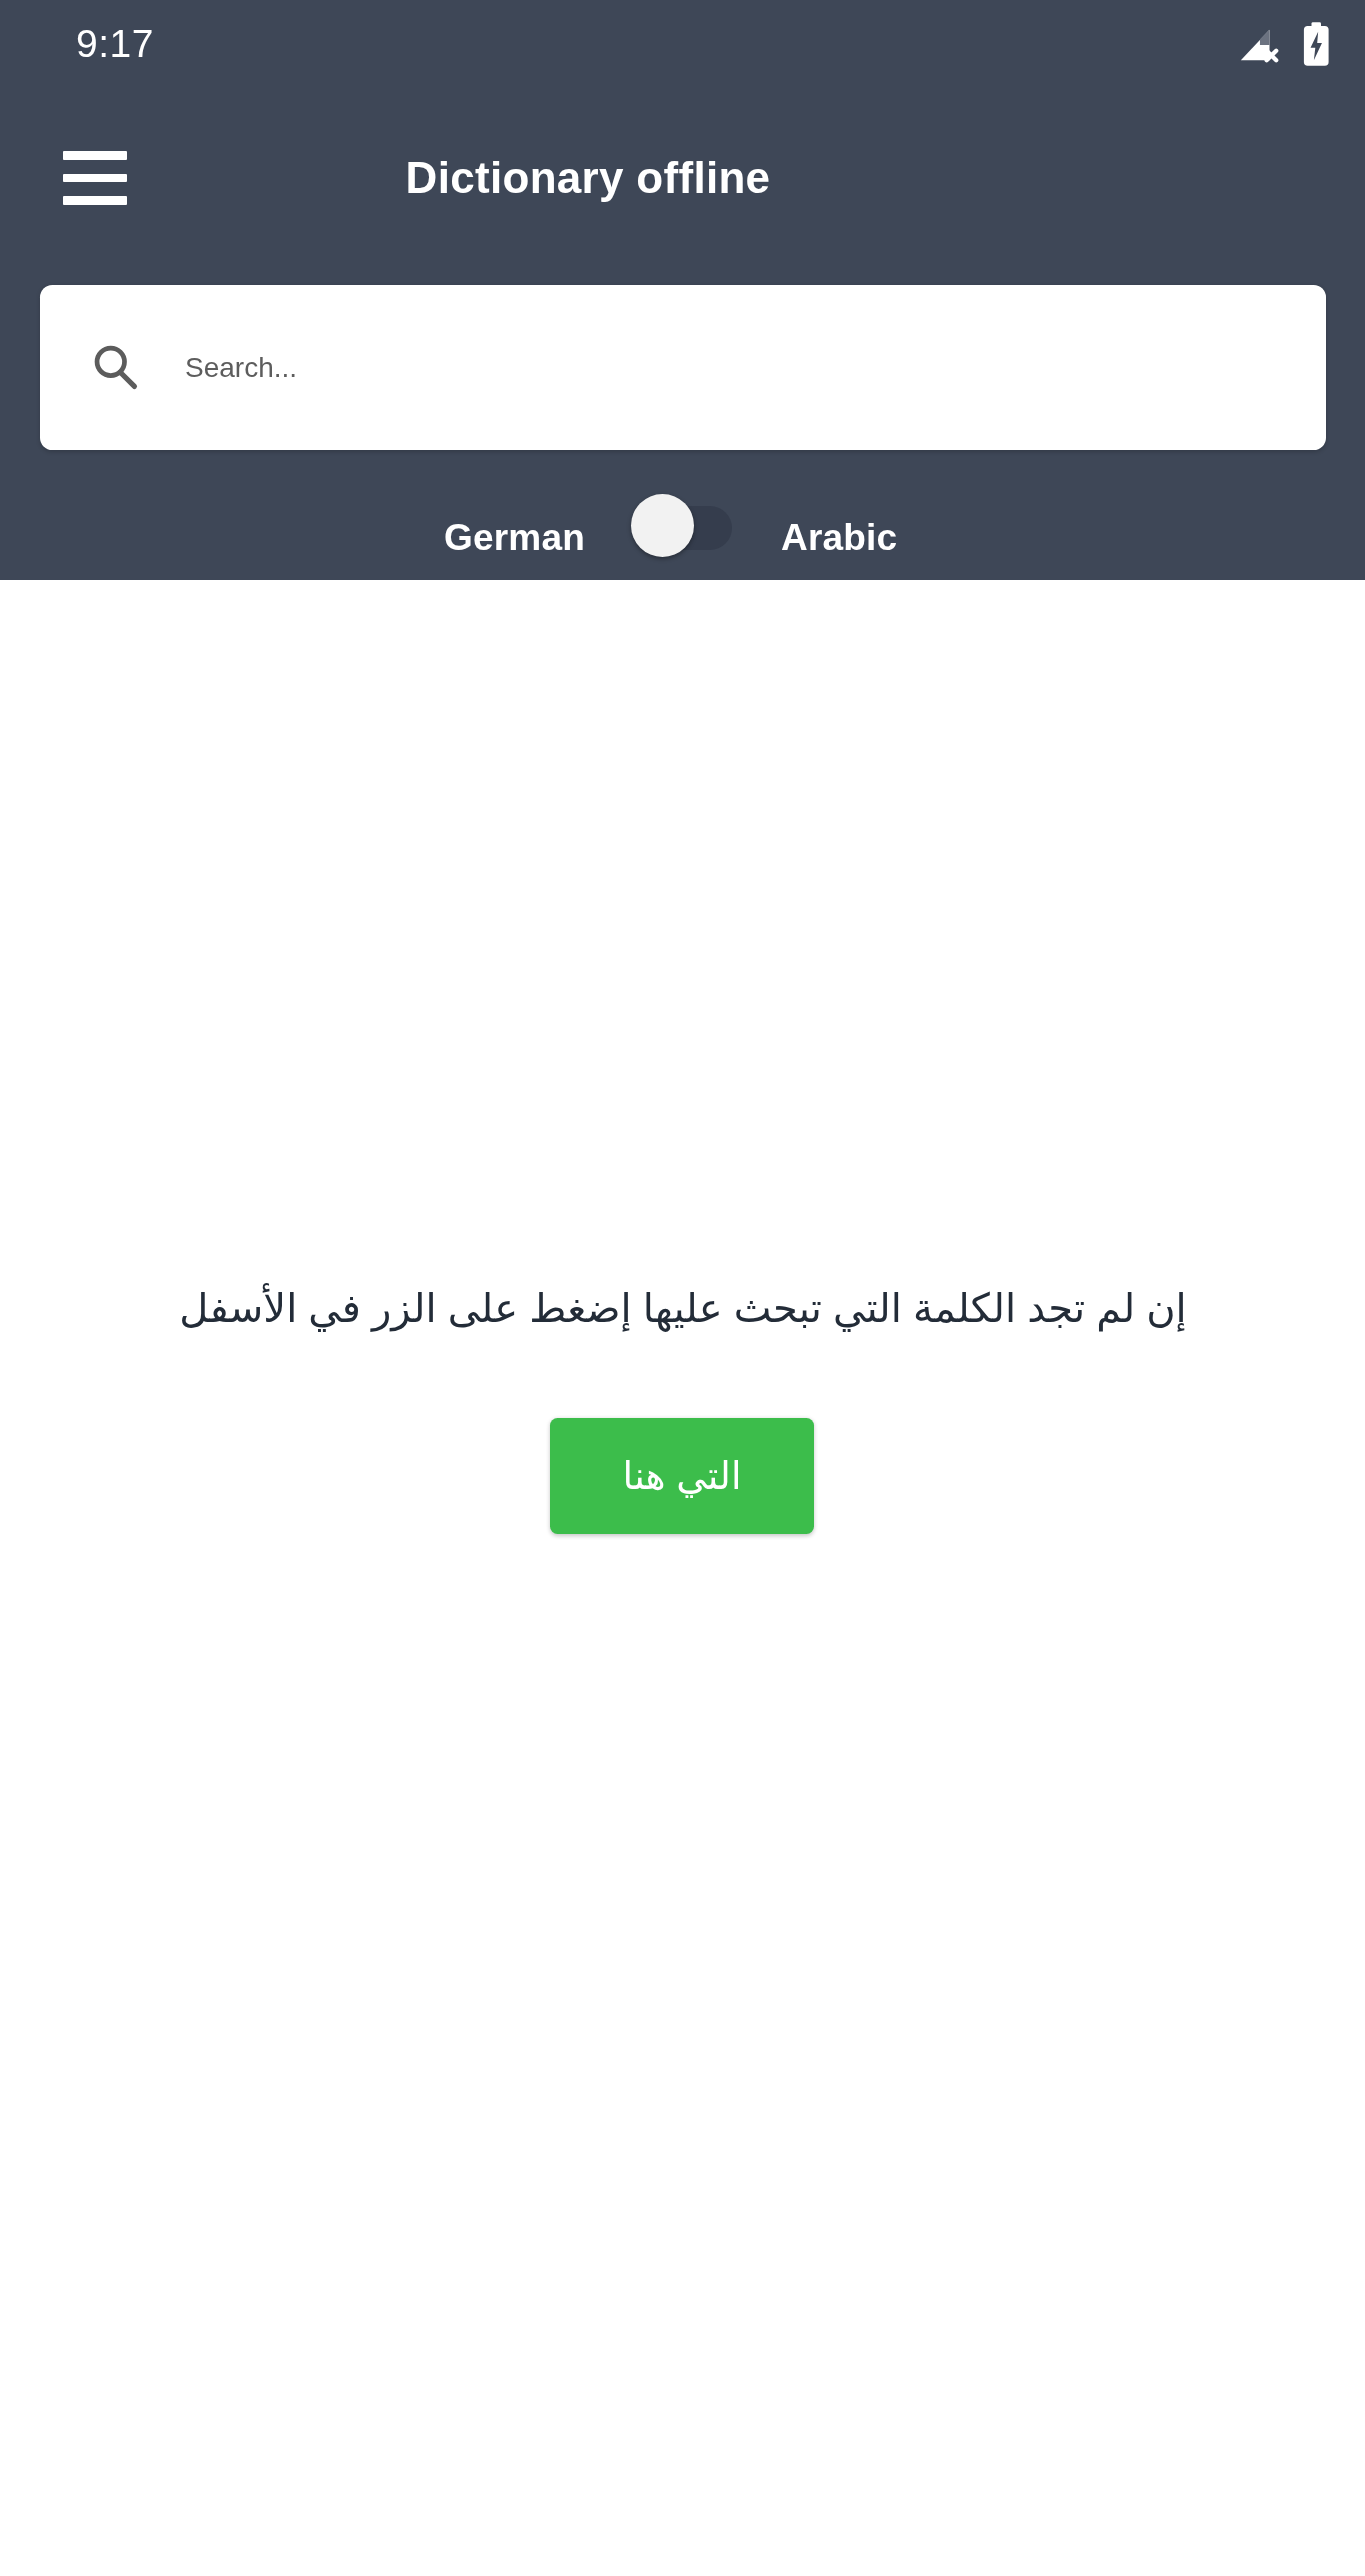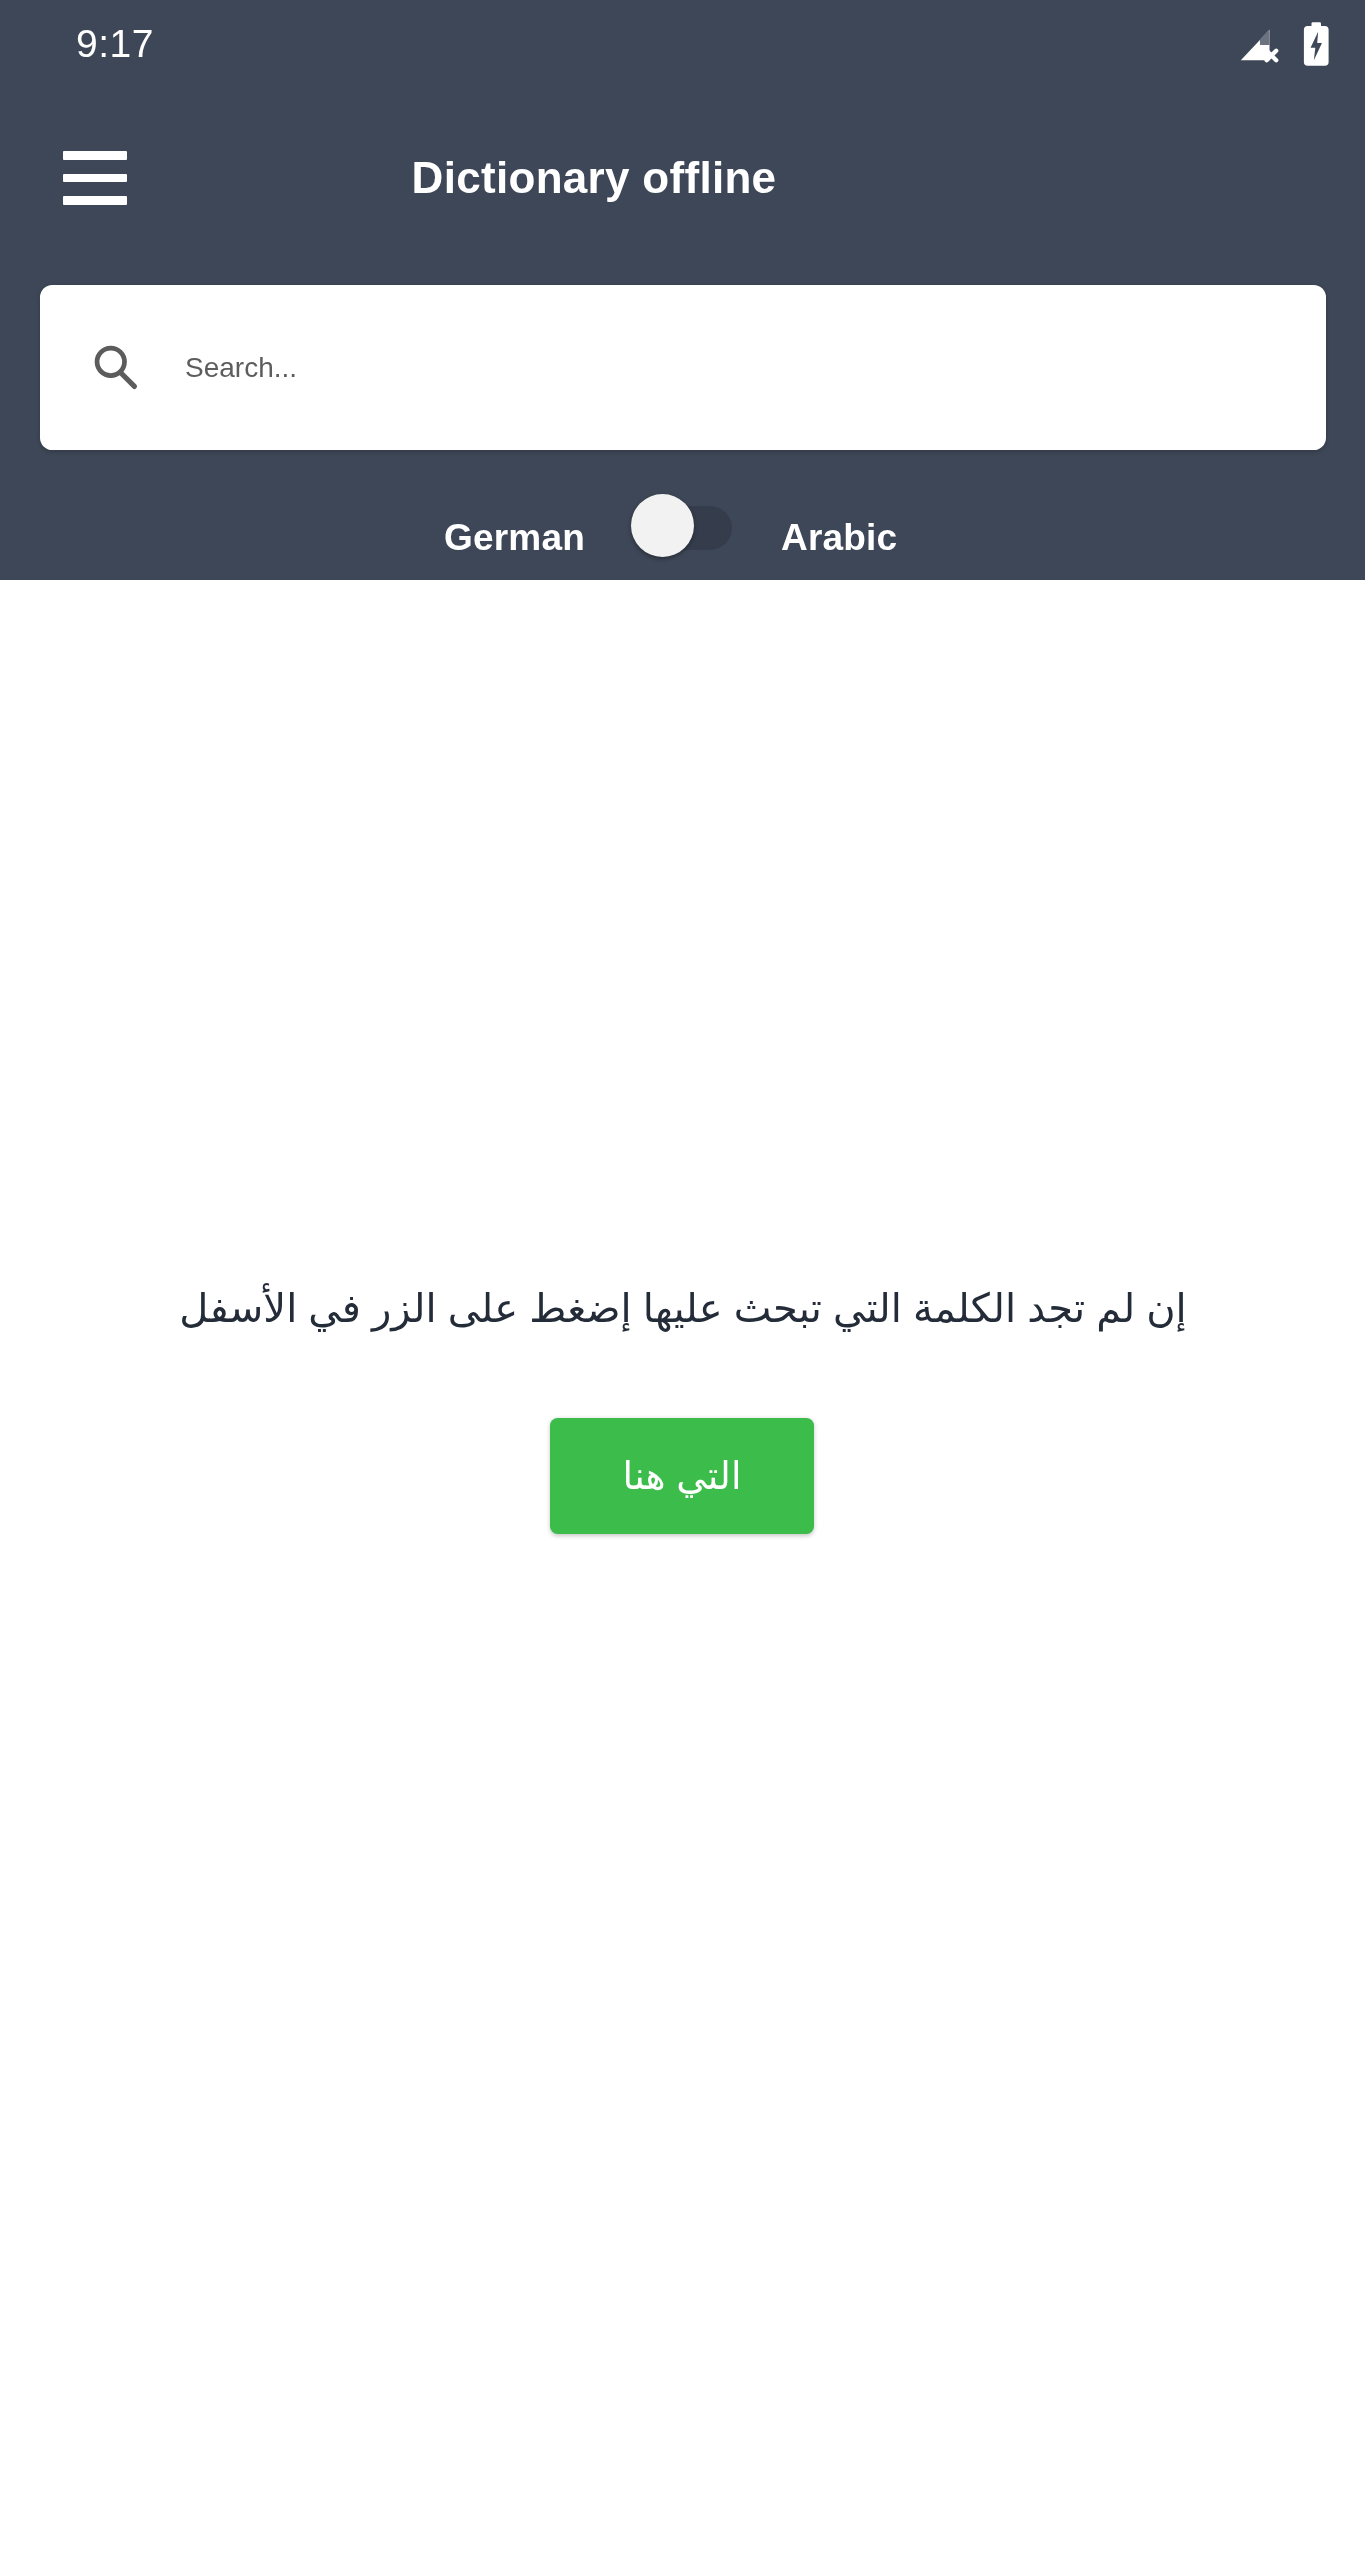--- a/index.html
+++ b/index.html
@@ -78,21 +78,21 @@
     cursor: pointer;
   }
   .menu-bar {
     width: 64px;
     height: 8.5px;
     background: #ffffff;
     border-radius: 0.9px;
   }
   .appbar-title {
     position: absolute;
-    left: 6px; top: 0;
+    left: 0; top: 0;
     width: 1176px;
     height: 182px;
     display: flex;
     align-items: center;
     justify-content: center;
     color: #ffffff;
     font-size: 44px;
     font-weight: bold;
     letter-spacing: 0.3px;
   }

